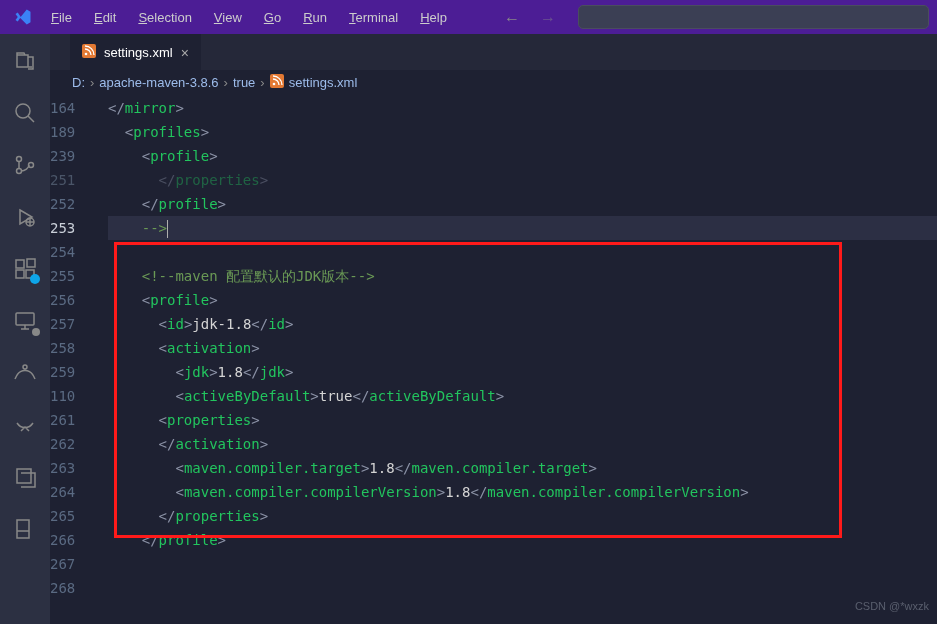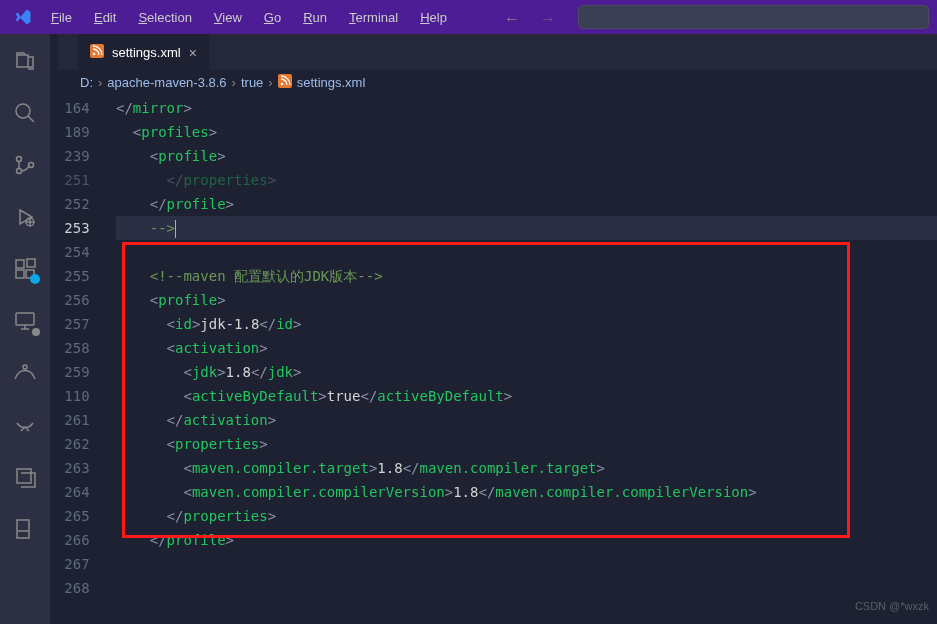--- a/index.html
+++ b/index.html
@@ -45,21 +45,21 @@
 }
 .activity-icon {
   width: 26px; height: 26px;
   display: flex; align-items: center; justify-content: center;
   color: #888; cursor: pointer; position: relative;
 }
 .activity-badge {
   position: absolute; bottom: -2px; right: -2px;
   width: 10px; height: 10px; background: #0ea5e9; border-radius: 50%;
 }
-.editor-area { flex: 1; display: flex; flex-direction: column; background: #1e2132; padding-left: 8px; }
+.editor-area { flex: 1; display: flex; flex-direction: column; background: #1e2132; }
 .tabs {
   height: 36px; background: #252839; display: flex; align-items: stretch;
   padding-left: 20px;
 }
 .tab {
   display: flex; align-items: center; gap: 8px;
   padding: 0 12px; background: #1e2132;
   border-top: 1px solid transparent;
   font-size: 13px; color: #fff;
 }
@@ -68,21 +68,21 @@
 .breadcrumbs {
   height: 24px; display: flex; align-items: center;
   padding-left: 22px; font-size: 13px; gap: 5px;
   color: #aaa;
 }
 .breadcrumb { color: #9dbceb; }
 .breadcrumb-sep { color: #888; }
 .bc-icon { color: #e37933; }
 .code-area { flex: 1; display: flex; position: relative; }
 .gutter {
-  width: 58px; text-align: center; padding-right: 20px;
+  width: 58px; text-align: left; padding-right: 20px;
   font-family: Consolas, monospace; font-size: 14px; line-height: 24px;
   color: #5a6a82; user-select: none; padding-top: 2px;
 }
 .gutter .active-line { color: #c9cfd8; }
 .gutter .folded { color: #4a5568; }
 .code-lines {
   flex: 1; font-family: Consolas, monospace; font-size: 14px;
   line-height: 24px; padding-top: 2px; position: relative;
 }
 .line { white-space: pre; height: 24px; }
@@ -253,22 +253,22 @@
 <div class="line semi">      <span class="c-punct">&lt;/</span><span class="c-tag">properties</span><span class="c-punct">&gt;</span></div>
 <div class="line">    <span class="c-punct">&lt;/</span><span class="c-tag">profile</span><span class="c-punct">&gt;</span></div>
 <div class="line current">    <span class="c-comment">--&gt;</span><span class="c-cursor"></span></div>
 <div class="line"></div>
 <div class="line">    <span class="c-comment">&lt;!--maven 配置默认的JDK版本--&gt;</span></div>
 <div class="line">    <span class="c-punct">&lt;</span><span class="c-tag">profile</span><span class="c-punct">&gt;</span></div>
 <div class="line">      <span class="c-punct">&lt;</span><span class="c-tag">id</span><span class="c-punct">&gt;</span><span class="c-text">jdk-1.8</span><span class="c-punct">&lt;/</span><span class="c-tag">id</span><span class="c-punct">&gt;</span></div>
 <div class="line">      <span class="c-punct">&lt;</span><span class="c-tag">activation</span><span class="c-punct">&gt;</span></div>
 <div class="line">        <span class="c-punct">&lt;</span><span class="c-tag">jdk</span><span class="c-punct">&gt;</span><span class="c-text">1.8</span><span class="c-punct">&lt;/</span><span class="c-tag">jdk</span><span class="c-punct">&gt;</span></div>
 <div class="line">        <span class="c-punct">&lt;</span><span class="c-tag">activeByDefault</span><span class="c-punct">&gt;</span><span class="c-text">true</span><span class="c-punct">&lt;/</span><span class="c-tag">activeByDefault</span><span class="c-punct">&gt;</span></div>
+<div class="line">      <span class="c-punct">&lt;</span><span class="c-tag">properties</span><span class="c-punct">&gt;</span></div>
 <div class="line">      <span class="c-punct">&lt;/</span><span class="c-tag">activation</span><span class="c-punct">&gt;</span></div>
-<div class="line">      <span class="c-punct">&lt;</span><span class="c-tag">properties</span><span class="c-punct">&gt;</span></div>
 <div class="line">        <span class="c-punct">&lt;</span><span class="c-tag">maven.compiler.target</span><span class="c-punct">&gt;</span><span class="c-text">1.8</span><span class="c-punct">&lt;/</span><span class="c-tag">maven.compiler.target</span><span class="c-punct">&gt;</span></div>
 <div class="line">        <span class="c-punct">&lt;</span><span class="c-tag">maven.compiler.compilerVersion</span><span class="c-punct">&gt;</span><span class="c-text">1.8</span><span class="c-punct">&lt;/</span><span class="c-tag">maven.compiler.compilerVersion</span><span class="c-punct">&gt;</span></div>
 <div class="line">      <span class="c-punct">&lt;/</span><span class="c-tag">properties</span><span class="c-punct">&gt;</span></div>
 <div class="line">    <span class="c-punct">&lt;/</span><span class="c-tag">profile</span><span class="c-punct">&gt;</span></div>
 <div class="line"></div>
         <div class="highlight-box"></div>
       </div>
     </div>
   </div>
 </div>

